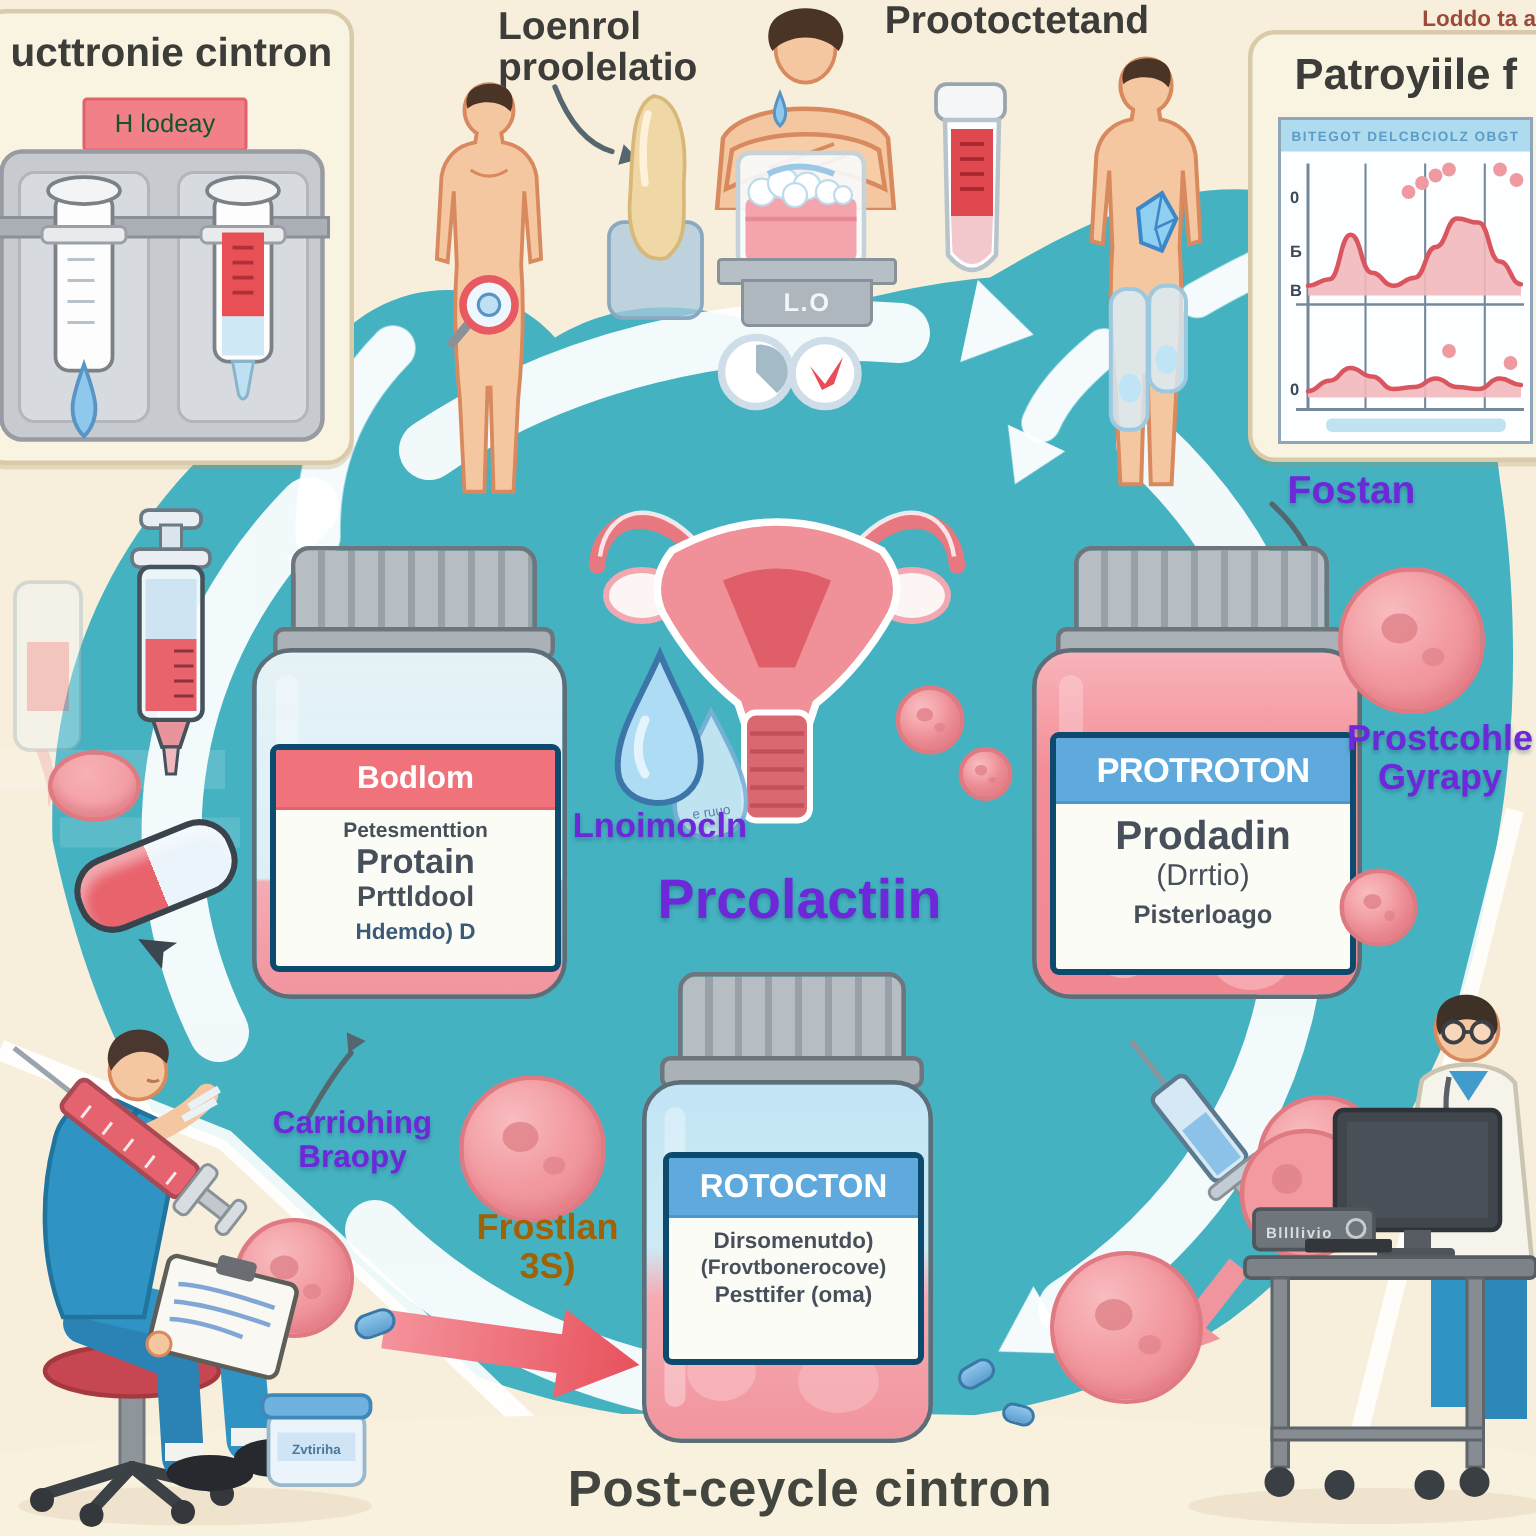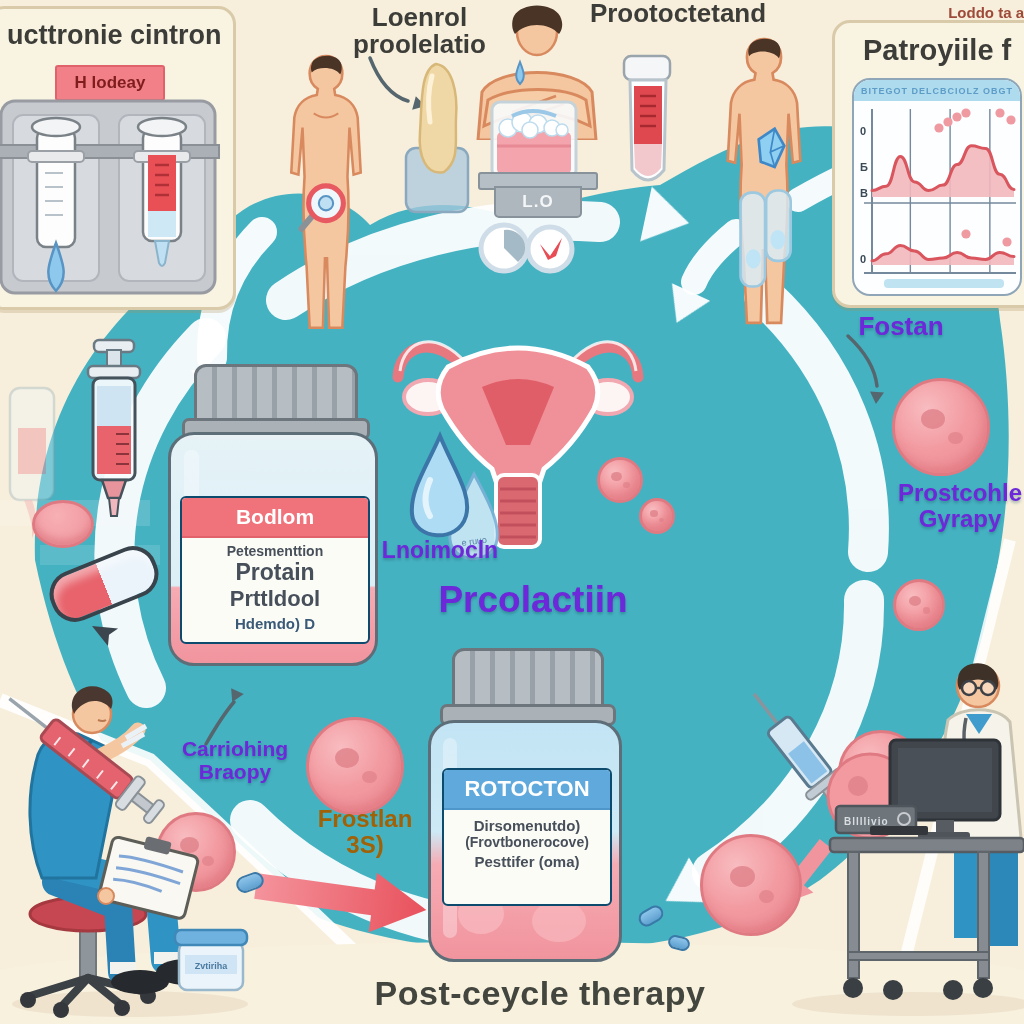--- a/index.html
+++ b/index.html
@@ -15,21 +15,21 @@
   .redtxt{color:#9e4a38;font-weight:700}
   
   .cap{position:absolute;top:0;border:3px solid #6d767d;border-radius:12px 12px 5px 5px;
        background:repeating-linear-gradient(90deg,#b6bdc3 0 15px,#99a1a8 15px 20px)}
   .cap-lip{position:absolute;border:3px solid #6d767d;border-radius:7px;background:#aab1b7}
   .bottle-body{position:absolute;left:0;right:0;bottom:0;border:3px solid #5e6e78;border-radius:26px}
   .body-left{background:linear-gradient(180deg,rgba(235,245,249,.97) 0%,rgba(228,242,248,.95) 66%,#f6abb3 67%,#f1949e 100%)}
   .body-right{background:linear-gradient(180deg,#f8b3ba 0%,#f48e96 35%,#f18791 100%)}
   .body-center{background:linear-gradient(180deg,#c2e4f4 0%,#cdeaf6 46%,#f6abb3 60%,#f1949e 100%)}
   .shine{position:absolute;background:rgba(255,255,255,.55);border-radius:12px}
-  .blabel{position:absolute;background:#fcfcf7;border:2px solid #0c4a6e;border-radius:6px;
+  .blabel{position:absolute;background:#fcfcf7;border:4px solid #0c4a6e;border-radius:6px;
           text-align:center;overflow:hidden}
   .band{font-weight:700;color:#fff;display:flex;align-items:center;justify-content:center}
   .band-red{background:#f0737c;border-bottom:2px solid #e2626c}
   .band-blue{background:#5fa9dc;border-bottom:2px solid #4f97ca}
   .bl-line{color:#47505a;font-weight:700}
   .bl-line.blue{color:#3a5a78}
   
   .cell{position:absolute;border-radius:50%;border:3px solid #e07a82;
         background:radial-gradient(circle at 35% 30%,#f8bcc0 0%,#f29aa0 48%,#ec8890 100%);
         box-shadow:inset -4px -6px 10px rgba(215,105,115,.45)}
@@ -38,21 +38,21 @@
   .cell::after{content:"";position:absolute;left:58%;top:55%;width:16%;height:14%;
         border-radius:50%;background:#dd7d85;opacity:.6}
   .bluepill{position:absolute;border-radius:10px;border:2px solid #3a78a8;
         background:linear-gradient(180deg,#8cc4ea,#5fa0d0)}
   .capsule{position:absolute;width:104px;height:44px;border:4px solid #39434b;border-radius:24px;
         background:linear-gradient(90deg,#e8636c 0 50%,#ebf4fb 50% 100%);
         box-shadow:inset 0 8px 8px rgba(255,255,255,.45);transform:rotate(-22deg)}
   .tablet{position:absolute;width:56px;height:42px;border-radius:50%;border:3px solid #e07a82;
         background:radial-gradient(circle at 40% 30%,#f7b0b5,#ef939b);box-shadow:inset 0 -6px 6px rgba(210,100,110,.4)}
   
-  .chart-box{position:absolute;background:#fdfeff;border:2.5px solid #8fa6b8;border-radius:18px;overflow:hidden}
+  .chart-box{position:absolute;background:#fdfeff;border:2.5px solid #8fa6b8;border-radius:0;overflow:hidden}
   .chart-head{height:21px;background:#aedcee;color:#5e9cc8;font-weight:700;font-size:9px;
         letter-spacing:1px;display:flex;align-items:center;justify-content:center;white-space:nowrap;overflow:hidden}
   .ylab{font:700 11px "Liberation Sans",sans-serif;fill:#3a4a58}
   .footer-band{position:absolute;left:-40px;width:1104px;height:120px;background:#f8f1de;
         border-radius:100% 100% 0 0 / 90px 90px 0 0}
 </style>
 </head>
 <body>
 
 <div id="stage">
@@ -146,21 +146,21 @@
     </g>
     <rect x="0" y="500" width="150" height="26" fill="rgba(255,255,255,.14)"></rect>
     <rect x="40" y="545" width="120" height="20" fill="rgba(255,255,255,.12)"></rect>
   </svg>
 
   <div class="footer-band" style="top:942px"></div>
 
   <div class="abs panel" style="left:-14px;top:6px;width:244px;height:298px">
     <div class="abs cartoon" style="left:18px;top:12px;width:220px;font-size:27px">ucttronie cintron</div>
     <div class="abs" style="left:66px;top:56px;width:106px;height:32px;background:#f28088;border:2px solid #e0636c;
-         border-radius:3px;color:#7f1d1d;font-weight:700;font-size:17px;display:flex;align-items:center;justify-content:center">H lodeay</div>
+         border-radius:3px;color:#14532d;font-weight:400;font-size:17px;display:flex;align-items:center;justify-content:center">H lodeay</div>
     <svg class="abs" style="left:8px;top:84px" width="230" height="210">
       <rect x="4" y="8" width="214" height="192" rx="14" fill="#c7cbd0" stroke="#989ca2" stroke-width="3"></rect>
       <rect x="16" y="22" width="86" height="166" rx="10" fill="#d7dbe0" stroke="#b2b6bc" stroke-width="2"></rect>
       <rect x="122" y="22" width="86" height="166" rx="10" fill="#d7dbe0" stroke="#b2b6bc" stroke-width="2"></rect>
       <rect x="-2" y="52" width="224" height="13" fill="#aab0b6" stroke="#8a9096" stroke-width="2"></rect>
 
       <g>
         <rect x="40" y="36" width="38" height="118" rx="9" fill="#fdfdfd" stroke="#7a8288" stroke-width="2.5"></rect>
         <ellipse cx="59" cy="34" rx="24" ry="9" fill="#f2f4f6" stroke="#7a8288" stroke-width="2.5"></ellipse>
         <rect x="31" y="58" width="56" height="11" rx="4" fill="#e8eaec" stroke="#9aa0a6" stroke-width="2"></rect>
@@ -183,21 +183,21 @@
             <line x1="158" y1="82" x2="172" y2="82"></line>
             <line x1="158" y1="92" x2="172" y2="92"></line>
             <line x1="158" y1="102" x2="172" y2="102"></line>
           </g>
         <rect x="151" y="118" width="28" height="26" fill="#cfe8f6"></rect>
         <path d="M158 148 L172 148 L168 170 Q165 176 162 170 Z" fill="#bfe0f2" stroke="#8ab4cc" stroke-width="2"></path>
       </g>
     </svg>
   </div>
 
-  <div class="abs cartoon" style="left:332px;top:4px;width:175px;text-align:center;font-size:26px">
+  <div class="abs cartoon" style="left:332px;top:4px;width:175px;text-align:left;font-size:26px">
     <div>Loenrol</div>
     <div>proolelatio</div>
   </div>
   <div class="abs cartoon" style="left:578px;top:0px;width:200px;text-align:center;font-size:26px">
     <div>Prootoctetand</div>
   </div>
   <div class="abs redtxt" style="left:930px;top:4px;width:94px;font-size:15px;text-align:right;padding-right:4px">Loddo ta a</div>
 
   <svg class="abs" style="left:262px;top:50px" width="128" height="286" viewBox="0 0 120 280">
     <path d="M60 6 C69 6 76 13 76 23 C76 29 73 35 68 38 L69 44 C81 46 89 54 91 66 L94 120 L87 122 L83 76 L81 124 C83 152 82 182 79 212 L76 272 L63 272 L61 204 L59 204 L57 272 L44 272 L41 212 C38 182 37 152 39 124 L37 76 L33 122 L26 120 L29 66 C31 54 39 46 51 44 L52 38 C47 35 44 29 44 23 C44 13 51 6 60 6 Z" fill="#f5c7a0" stroke="#d8895e" stroke-width="2.5"></path>
@@ -372,25 +372,39 @@
 
   <div class="abs" style="left:168px;top:364px;width:210px;height:302px">
     <div class="cap" style="left:26px;width:158px;height:60px"></div>
     <div class="cap-lip" style="left:14px;top:54px;width:182px;height:16px"></div>
     <div class="bottle-body body-left" style="top:68px"></div>
     <div class="shine" style="left:16px;top:86px;width:15px;height:190px;opacity:.6"></div>
     <div class="blabel" style="left:12px;top:132px;width:186px;height:144px">
       <div class="band band-red" style="height:38px;font-size:21px">Bodlom</div>
       <div class="bl-line" style="font-size:14px;margin-top:5px">Petesmenttion</div>
       <div class="bl-line" style="font-size:23px">Protain</div>
-      <div class="bl-line" style="font-size:22px">Prttldool</div>
+      <div class="bl-line" style="font-size:19px">Prttldool</div>
       <div class="bl-line blue" style="font-size:15px;margin-top:3px">Hdemdo) D</div>
     </div>
   </div>
 
+  <div class="abs" style="left:688px;top:364px;width:220px;height:302px">
+    <div class="cap" style="left:28px;width:164px;height:60px"></div>
+    <div class="cap-lip" style="left:16px;top:54px;width:188px;height:16px"></div>
+    <div class="bottle-body body-right" style="top:68px"></div>
+    <div class="shine" style="left:18px;top:86px;width:16px;height:195px;opacity:.45"></div>
+    <div class="abs" style="left:40px;top:250px;width:42px;height:38px;border-radius:50%;background:#f8b8be;opacity:.8"></div>
+    <div class="abs" style="left:120px;top:256px;width:52px;height:40px;border-radius:50%;background:#f8b8be;opacity:.7"></div>
+    <div class="blabel" style="left:12px;top:124px;width:196px;height:154px">
+      <div class="band band-blue" style="height:42px;font-size:23px;letter-spacing:-0.5px">PROTROTON</div>
+      <div class="bl-line" style="font-size:27px;margin-top:6px">Prodadin</div>
+      <div class="bl-line" style="font-size:20px;font-weight:400">(Drrtio)</div>
+      <div class="bl-line" style="font-size:17px;margin-top:4px">Pisterloago</div>
+    </div>
+  </div>
 
   <div class="abs" style="left:428px;top:648px;width:194px;height:314px">
     <div class="cap" style="left:24px;width:146px;height:62px"></div>
     <div class="cap-lip" style="left:12px;top:56px;width:170px;height:16px"></div>
     <div class="bottle-body body-center" style="top:72px"></div>
     <div class="shine" style="left:15px;top:90px;width:14px;height:200px;opacity:.6"></div>
     <div class="abs" style="left:30px;top:246px;width:46px;height:40px;border-radius:50%;background:#f8b8be;opacity:.8"></div>
     <div class="abs" style="left:104px;top:252px;width:54px;height:42px;border-radius:50%;background:#f8b8be;opacity:.7"></div>
     <div class="blabel" style="left:14px;top:120px;width:166px;height:134px">
       <div class="band band-blue" style="height:38px;font-size:22px">ROTOCTON</div>
@@ -541,15 +555,15 @@
       <rect x="96" y="204" width="11" height="126" fill="#868c92" stroke="#5e666c" stroke-width="2"></rect>
       <rect x="226" y="204" width="11" height="126" fill="#868c92" stroke="#5e666c" stroke-width="2"></rect>
       <rect x="96" y="304" width="141" height="8" fill="#868c92" stroke="#5e666c" stroke-width="2"></rect>
       <circle cx="101" cy="340" r="10" fill="#3a3f44"></circle>
         <circle cx="141" cy="342" r="10" fill="#3a3f44"></circle>
       <circle cx="201" cy="342" r="10" fill="#3a3f44"></circle>
         <circle cx="231" cy="340" r="10" fill="#3a3f44"></circle>
     </g>
   </svg>
 
-  <div class="abs cartoon" style="left:320px;top:976px;width:440px;text-align:center;font-size:34px;color:#43463e;letter-spacing:.5px">Post-ceycle therapy</div>
+  <div class="abs cartoon" style="left:320px;top:976px;width:440px;text-align:center;font-size:34px;color:#43463e;letter-spacing:.5px">Post-ceycle cintron</div>
 
 </div>
 
 </body></html>

